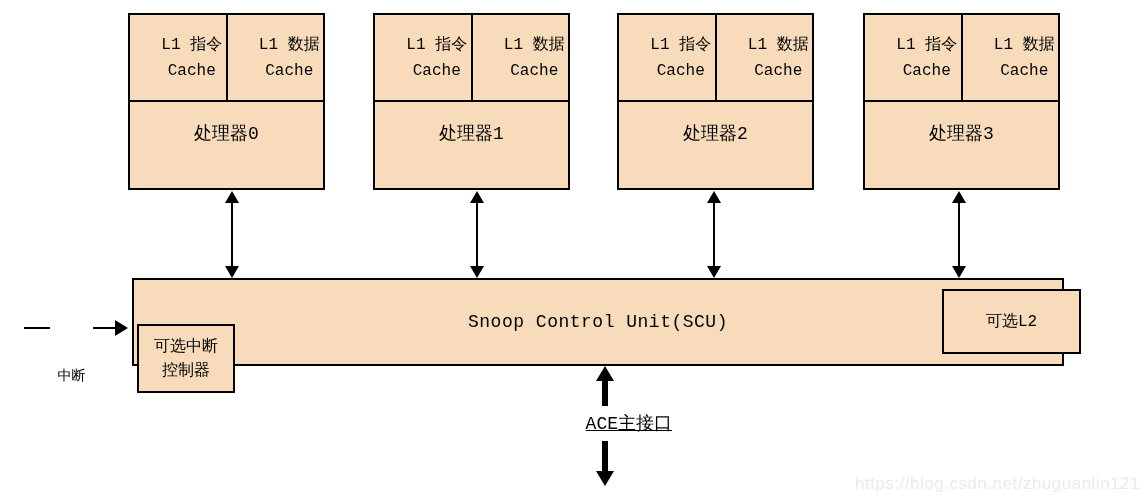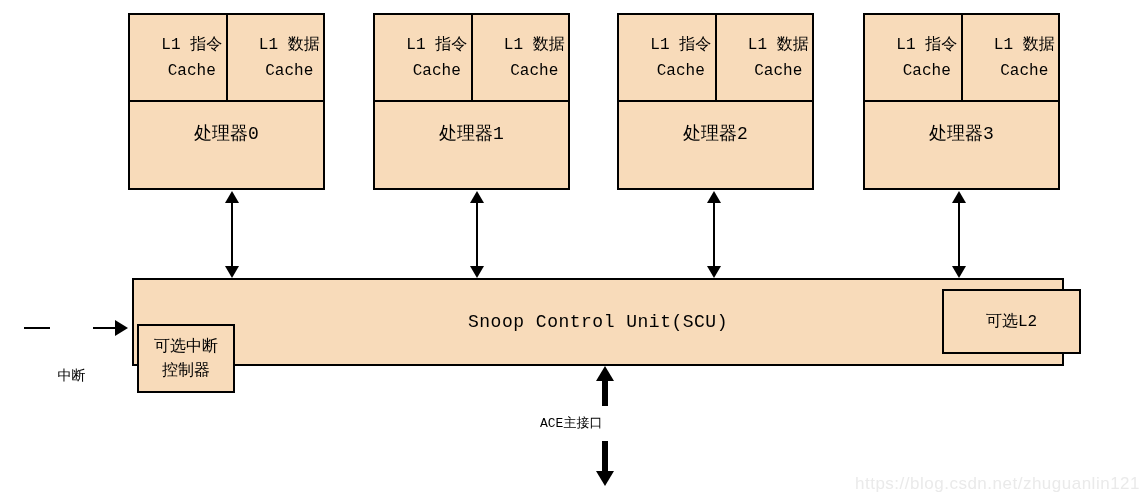--- a/index.html
+++ b/index.html
@@ -111,21 +111,21 @@
   .ace-up { position: absolute; left: 596px; top: 366px; width: 18px; height: 40px; }
   .ace-up .head {
     position: absolute; top: 0; left: 0; width: 0; height: 0;
     border-left: 9px solid transparent; border-right: 9px solid transparent;
     border-bottom: 15px solid #000;
   }
   .ace-up .shaft { position: absolute; left: 6px; top: 13px; width: 6px; height: 27px; background: #000; }
 
   .ace-label {
     position: absolute; left: 540px; top: 412px; width: 132px;
-    text-align: left; font-size: 13px; line-height: 24px;
+    text-align: right; font-size: 18px; line-height: 24px; text-decoration: underline;
   }
 
   .ace-down { position: absolute; left: 596px; top: 441px; width: 18px; height: 45px; }
   .ace-down .shaft { position: absolute; left: 6px; top: 0; width: 6px; height: 31px; background: #000; }
   .ace-down .head {
     position: absolute; bottom: 0; left: 0; width: 0; height: 0;
     border-left: 9px solid transparent; border-right: 9px solid transparent;
     border-top: 15px solid #000;
   }
 

